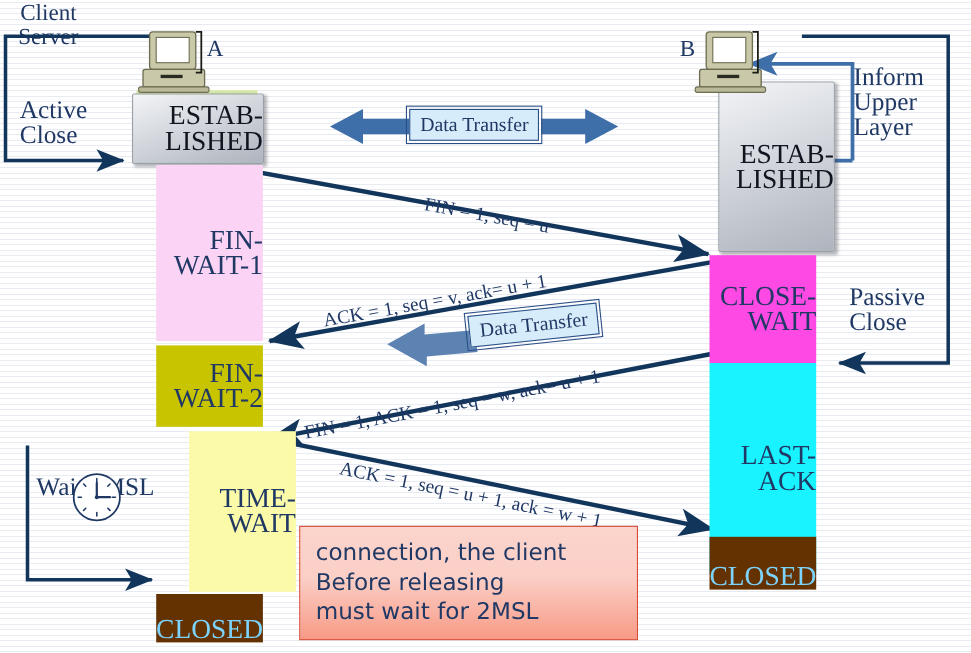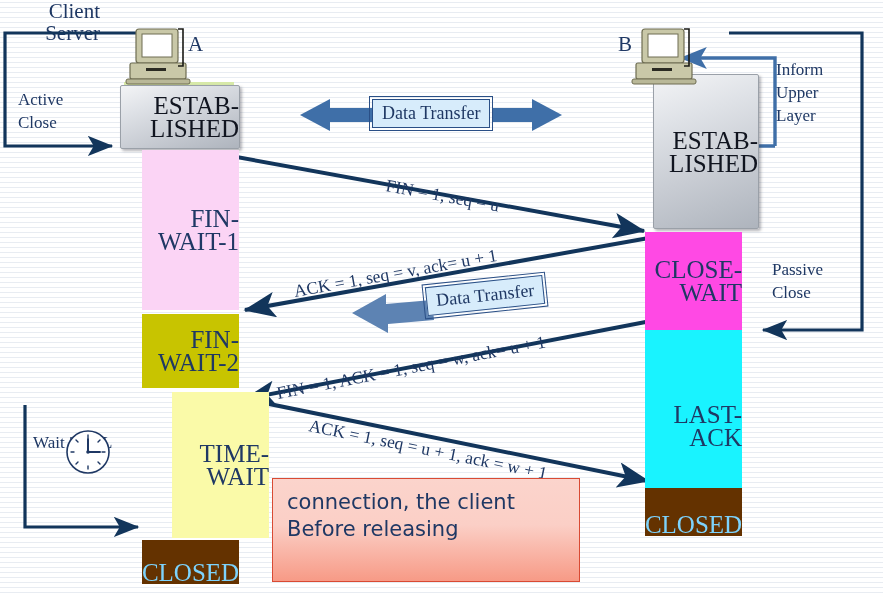--- a/index.html
+++ b/index.html
@@ -23,24 +23,23 @@
   }
   svg.layer{position:absolute;left:0;top:0;width:883px;height:594px;overflow:visible;}
   #svg-arrows{z-index:3;}
   #svg-icons{z-index:6;}
 
   
   .heading{
     color:#1f3864;
     font-size:21px;
     line-height:22px;
-    text-align:right;
+    text-align:center;
     white-space:nowrap;
     z-index:7;
-    padding-left:12px;
   }
   .hostletter{
     color:#1f3864;
     font-size:21px;
     z-index:7;
   }
 
   
   .state{
     position:absolute;
@@ -94,21 +93,21 @@
     font-size:18px;
     padding:3px 9px;
     white-space:nowrap;
     z-index:5;
   }
 
   
   .caption{
     position:absolute;
     color:#1f3864;
-    font-size:17px;
+    font-size:23px;
     line-height:23px;
     white-space:nowrap;
     z-index:5;
   }
 
   
   .callout{
     position:absolute;
     background:linear-gradient(180deg,#fbd4cc 0%,#fbcfc6 45%,#f79a86 100%);
     border:1.5px solid #d94a33;
@@ -279,15 +278,16 @@
     <div>Inform</div>
     <div>Upper</div>
     <div>Layer</div>
   </div>
 
   <div class="caption" style="left:33px;top:408px;margin-top:23px;">Wait 2MSL</div>
 
   <div class="callout" style="left:272px;top:478px;width:308px;height:104px;">
     <div>connection, the client</div>
     <div>Before releasing</div>
+    <div>must wait for 2MSL</div>
   </div>
 
 </div>
 
 </body></html>

